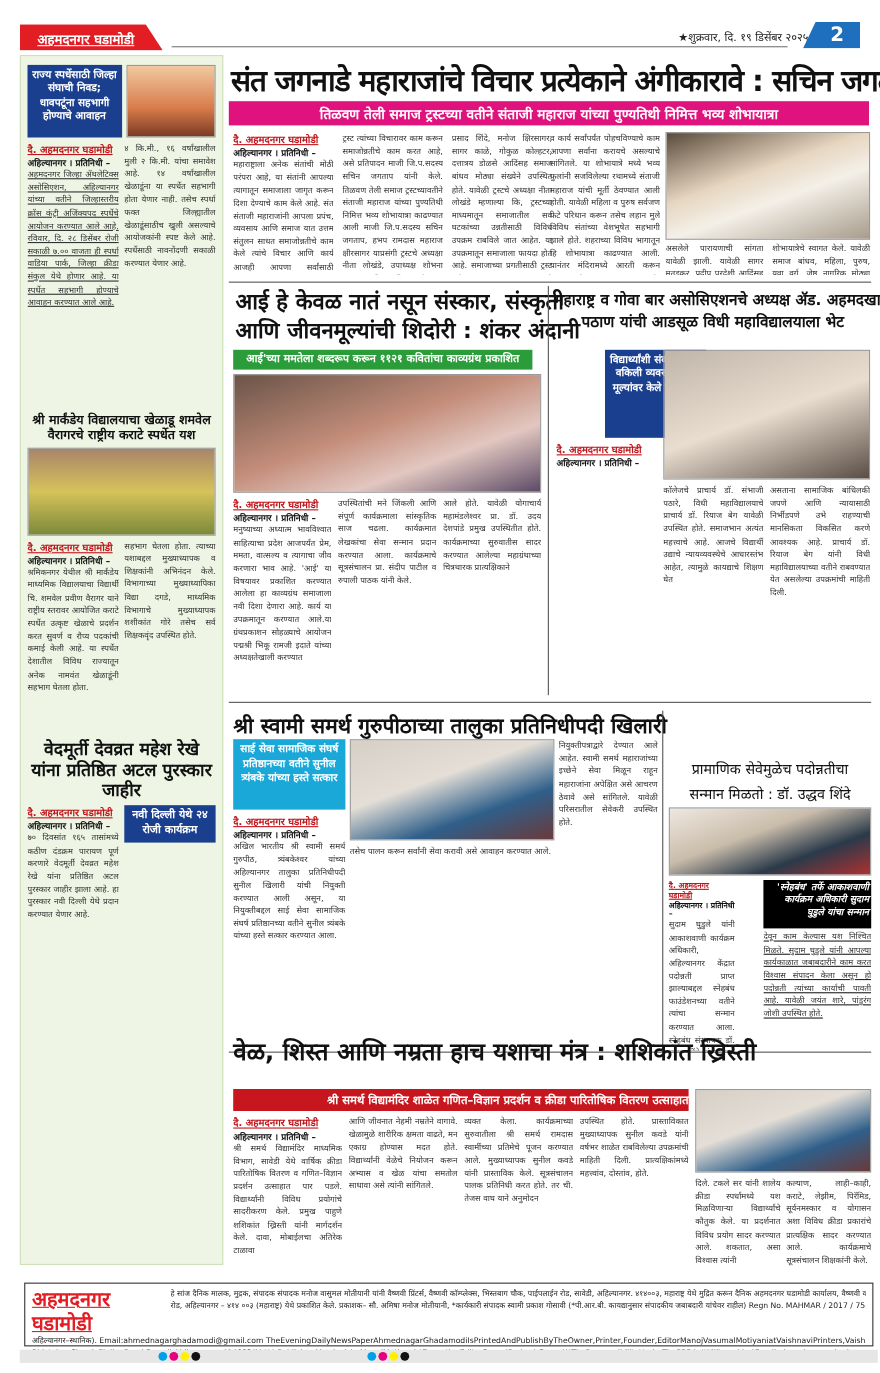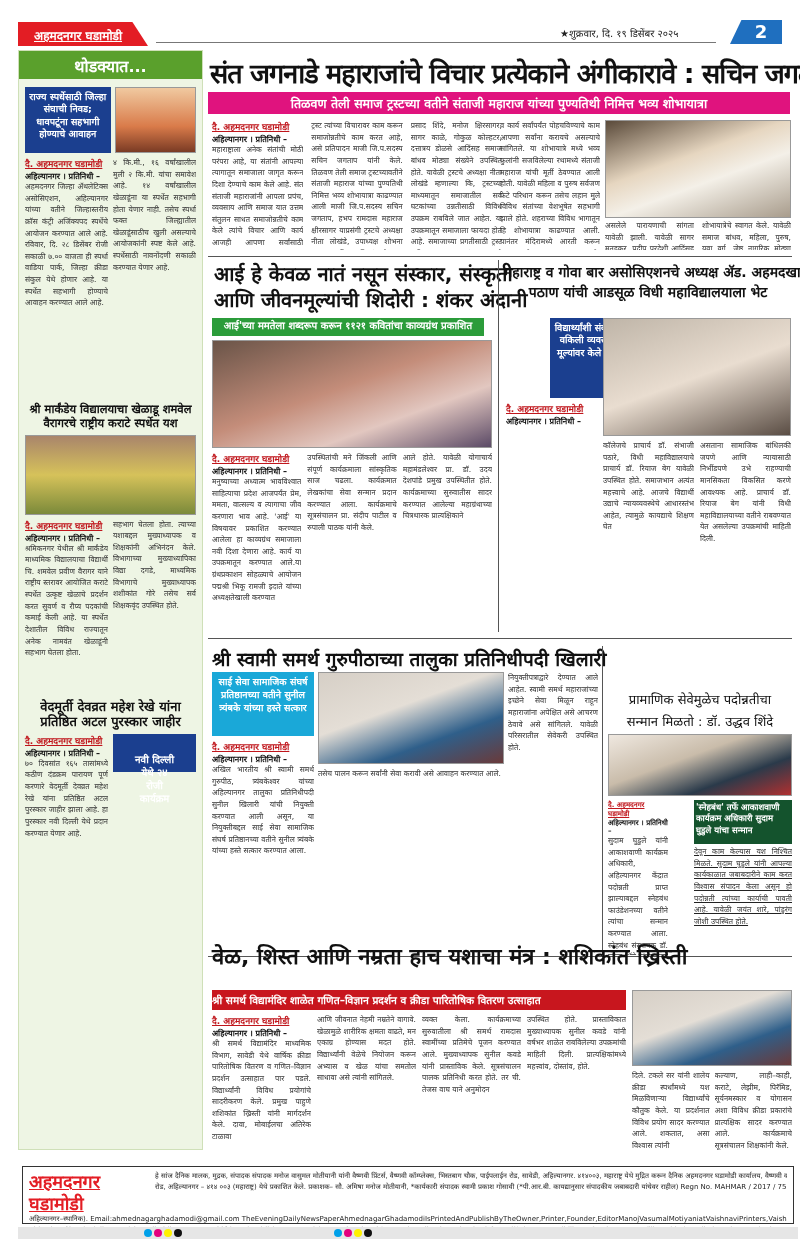--- a/index.html
+++ b/index.html
@@ -3,21 +3,21 @@
 <meta charset="utf-8">
 <style>
   * { box-sizing: border-box; margin: 0; padding: 0; }
   html, body { width: 800px; height: 1248px; background: #ffffff; overflow: hidden; }
   body { position: relative; font-family: "DejaVu Sans", sans-serif; color: #222; }
   .abs { position: absolute; }
   .masthead-tag { left: 18px; top: 22px; width: 130px; height: 24px; background: #e31d24;
     clip-path: polygon(0 0, 88% 0, 100% 100%, 0 100%); color: #fff; font-weight: bold; font-size: 12px;
     padding: 5px 0 0 16px; text-decoration: underline; }
   .top-rule { left: 156px; top: 42px; width: 560px; height: 1px; background: #777; }
-  .date { left: 560px; top: 26px; width: 175px; font-size: 10px; text-align: left; color: #222; }
+  .date { left: 560px; top: 26px; width: 175px; font-size: 10px; text-align: right; color: #222; }
   .page-no { left: 730px; top: 20px; width: 52px; height: 24px; background: #1f6fbf;
     clip-path: polygon(22% 0, 100% 0, 100% 100%, 0 100%); color:#fff; font-weight:bold; font-size:18px; text-align:center; padding-top:1px; padding-left:10px;}
 
   
   .sidebar { left: 18px; top: 50px; width: 185px; height: 1100px; background: #eef5e4; border: 1px solid #cfe0b8; }
   .sb-header { background: #5aa02c; color: #fff; font-weight: bold; font-size: 16px; text-align: center; height: 28px; padding-top: 4px; }
   .sb-title { font-weight: bold; text-align: center; color: #111; line-height: 1.2; }
   .blue-box { background: #1b3f8f; color: #fff; font-weight: bold; text-align: center; line-height: 1.3; }
   .body-text { font-size: 7.5px; line-height: 1.55; color: #333; text-align: justify; }
   .byline { color: #c0161c; font-weight: bold; font-size: 9px; text-decoration: underline; }
@@ -27,23 +27,23 @@
   .photo.teachers { background: linear-gradient(180deg,#a9856b 0%,#d6c25a 50%,#7b8a3a 100%); }
   .photo.crowd { background: linear-gradient(160deg,#5a4a3a,#e6d6c0 40%,#f4f0e8 60%,#a89c8c); }
   .photo.office { background: linear-gradient(160deg,#bfb5a8,#e9ddd0 50%,#5a4d44); }
   .photo.stage { background: linear-gradient(160deg,#6a5448,#c48d7a 45%,#e2c7c0 70%,#5b4a66); }
   .photo.hall { background: linear-gradient(160deg,#d6cfc6,#e4ded6 40%,#2f5f8a 70%,#6a3a3a); }
   .photo.school { background: linear-gradient(160deg,#efe8e0,#c9bcaa 40%,#2a3a4a 70%,#b03030); }
 
   .headline { font-weight: bold; color: #111; white-space: nowrap; }
   .pink-strip { background: #e0137e; color: #fff; font-weight: bold; text-align: center; }
   .green-strip { background: #2b9c3a; color: #fff; font-weight: bold; text-align: center; }
-  .red-strip { background: #c8161e; color: #fff; font-weight: bold; text-align: left; }
+  .red-strip { background: #c8161e; color: #fff; font-weight: bold; text-align: right; }
   .cyan-box { background: #1aa8d8; color:#fff; font-weight:bold; text-align:center; line-height:1.35; }
-  .purple-box { background: #14532d; color:#fff; font-weight:bold; text-align:left; line-height:1.35; }
+  .purple-box { background: #000000; color:#fff; font-weight:bold; text-align:right; line-height:1.35;font-style:italic; }
   .hr { height: 1px; background: #555; }
   .vr { width: 1px; background: #555; }
   .cols { display: flex; gap: 8px; }
   .cols > div { flex: 1; }
 
   
   .footer { left: 22px; top: 1166px; width: 772px; height: 58px; border: 1px solid #333; padding: 4px 6px; }
   .footer-logo { color:#e31d24; font-weight:bold; font-size: 18px; text-decoration: underline; width: 120px; float:left; margin-right: 6px; line-height: 1.2;}
   .footer-text { font-size: 7px; line-height: 1.5; color: #222; }
   .footer-strip { left: 18px; top: 1227px; width: 780px; height: 12px; background: #e6e6e6; }
@@ -52,32 +52,31 @@
 </style>
 </head>
 <body>
 
 <div class="abs masthead-tag">अहमदनगर घडामोडी</div>
 <div class="abs top-rule"></div>
 <div class="abs date">★शुक्रवार, दि. १९ डिसेंबर २०२५</div>
 <div class="abs page-no">2</div>
 
 <div class="abs sidebar">
-  <div class="sb-header">थोडक्यात...</div>
 
   <div style="padding:4px 6px 0 6px;">
     <div style="display:flex; gap:4px; margin-top:4px;">
       <div class="blue-box" style="width:88px; height:66px; font-size:9.5px; padding:4px 3px;">राज्य स्पर्धेसाठी जिल्हा संघाची निवड; धावपटूंना सहभागी होण्याचे आवाहन</div>
       <div class="photo runners" style="width:84px; height:66px;"></div>
     </div>
     <div class="cols" style="margin-top:4px; gap:5px;">
       <div>
         <div class="byline">दै. अहमदनगर घडामोडी</div>
         <div class="dateline">अहिल्यानगर । प्रतिनिधी –</div>
-        <div class="body-text" style="height:210px; overflow:hidden;">अहमदनगर जिल्हा ॲथलेटिक्स असोसिएशन, अहिल्यानगर यांच्या वतीने जिल्हास्तरीय क्रॉस कंट्री अजिंक्यपद स्पर्धेचे आयोजन करण्यात आले आहे. रविवार, दि. २८ डिसेंबर रोजी सकाळी ७.०० वाजता ही स्पर्धा वाडिया पार्क, जिल्हा क्रीडा संकुल येथे होणार आहे. या स्पर्धेत सहभागी होण्याचे आवाहन करण्यात आले आहे.</div>
+        <div class="body-text" style="height:210px; overflow:hidden;text-decoration:underline;">अहमदनगर जिल्हा ॲथलेटिक्स असोसिएशन, अहिल्यानगर यांच्या वतीने जिल्हास्तरीय क्रॉस कंट्री अजिंक्यपद स्पर्धेचे आयोजन करण्यात आले आहे. रविवार, दि. २८ डिसेंबर रोजी सकाळी ७.०० वाजता ही स्पर्धा वाडिया पार्क, जिल्हा क्रीडा संकुल येथे होणार आहे. या स्पर्धेत सहभागी होण्याचे आवाहन करण्यात आले आहे.</div>
       </div>
       <div>
         <div class="body-text" style="height:232px; overflow:hidden;">४ कि.मी., १६ वर्षांखालील मुली २ कि.मी. यांचा समावेश आहे. १४ वर्षांखालील खेळाडूंना या स्पर्धेत सहभागी होता येणार नाही. तसेच स्पर्धा फक्त जिल्ह्यातील खेळाडूंसाठीच खुली असल्याचे आयोजकांनी स्पष्ट केले आहे. स्पर्धेसाठी नावनोंदणी सकाळी करण्यात येणार आहे.</div>
       </div>
     </div>
   </div>
 
   <div style="padding:6px 6px 0 6px; margin-top:6px;">
     <div class="sb-title" style="font-size:11.5px;">श्री मार्कंडेय विद्यालयाचा खेळाडू शमवेल वैरागरचे राष्ट्रीय कराटे स्पर्धेत यश</div>
     <div class="photo teachers" style="height:80px; margin-top:4px;"></div>
@@ -87,29 +86,29 @@
         <div class="dateline">अहिल्यानगर । प्रतिनिधी –</div>
         <div class="body-text" style="height:150px; overflow:hidden;">श्रमिकनगर येथील श्री मार्कंडेय माध्यमिक विद्यालयाचा विद्यार्थी चि. शमवेल प्रवीण वैरागर याने राष्ट्रीय स्तरावर आयोजित कराटे स्पर्धेत उत्कृष्ट खेळाचे प्रदर्शन करत सुवर्ण व रौप्य पदकांची कमाई केली आहे. या स्पर्धेत देशातील विविध राज्यातून अनेक नामवंत खेळाडूंनी सहभाग घेतला होता.</div>
       </div>
       <div>
         <div class="body-text" style="height:170px; overflow:hidden;">सहभाग घेतला होता. त्याच्या यशाबद्दल मुख्याध्यापक व शिक्षकांनी अभिनंदन केले. विभागाच्या मुख्याध्यापिका विद्या दगडे, माध्यमिक विभागाचे मुख्याध्यापक शशीकांत गोरे तसेच सर्व शिक्षकवृंद उपस्थित होते.</div>
       </div>
     </div>
   </div>
 
   <div style="padding:6px 6px 0 6px;">
-    <div class="sb-title" style="font-size:13px;">वेदमूर्ती देवव्रत महेश रेखे यांना प्रतिष्ठित अटल पुरस्कार जाहीर</div>
+    <div class="sb-title" style="font-size:16px;">वेदमूर्ती देवव्रत महेश रेखे यांना प्रतिष्ठित अटल पुरस्कार जाहीर</div>
     <div class="cols" style="margin-top:4px; gap:5px;">
       <div>
         <div class="byline">दै. अहमदनगर घडामोडी</div>
         <div class="dateline">अहिल्यानगर । प्रतिनिधी –</div>
         <div class="body-text" style="height:170px; overflow:hidden;">७० दिवसांत १६५ तासांमध्ये कठीण दंडक्रम पारायण पूर्ण करणारे वेदमूर्ती देवव्रत महेश रेखे यांना प्रतिष्ठित अटल पुरस्कार जाहीर झाला आहे. हा पुरस्कार नवी दिल्ली येथे प्रदान करण्यात येणार आहे.</div>
       </div>
       <div>
-        <div class="blue-box" style="font-size:10px; padding:19px; height:34px;">नवी दिल्ली येथे २४ रोजी कार्यक्रम</div>
+        <div class="blue-box" style="font-size:10px; padding:3px; height:34px;">नवी दिल्ली येथे २४ रोजी कार्यक्रम</div>
       </div>
     </div>
   </div>
 </div>
 
 <div class="abs headline" style="left:210px; top:54px; font-size:27px; letter-spacing:-1px;">संत जगनाडे महाराजांचे विचार प्रत्येकाने अंगीकारावे : सचिन जगताप</div>
 <div class="abs pink-strip" style="left:208px; top:92px; width:582px; height:22px; font-size:12.5px; padding-top:3px;">तिळवण तेली समाज ट्रस्टच्या वतीने संताजी महाराज यांच्या पुण्यतिथी निमित्त भव्य शोभायात्रा</div>
 
 <div class="abs" style="left:212px; top:120px; width:290px;">
   <div class="cols" style="gap:8px;">

